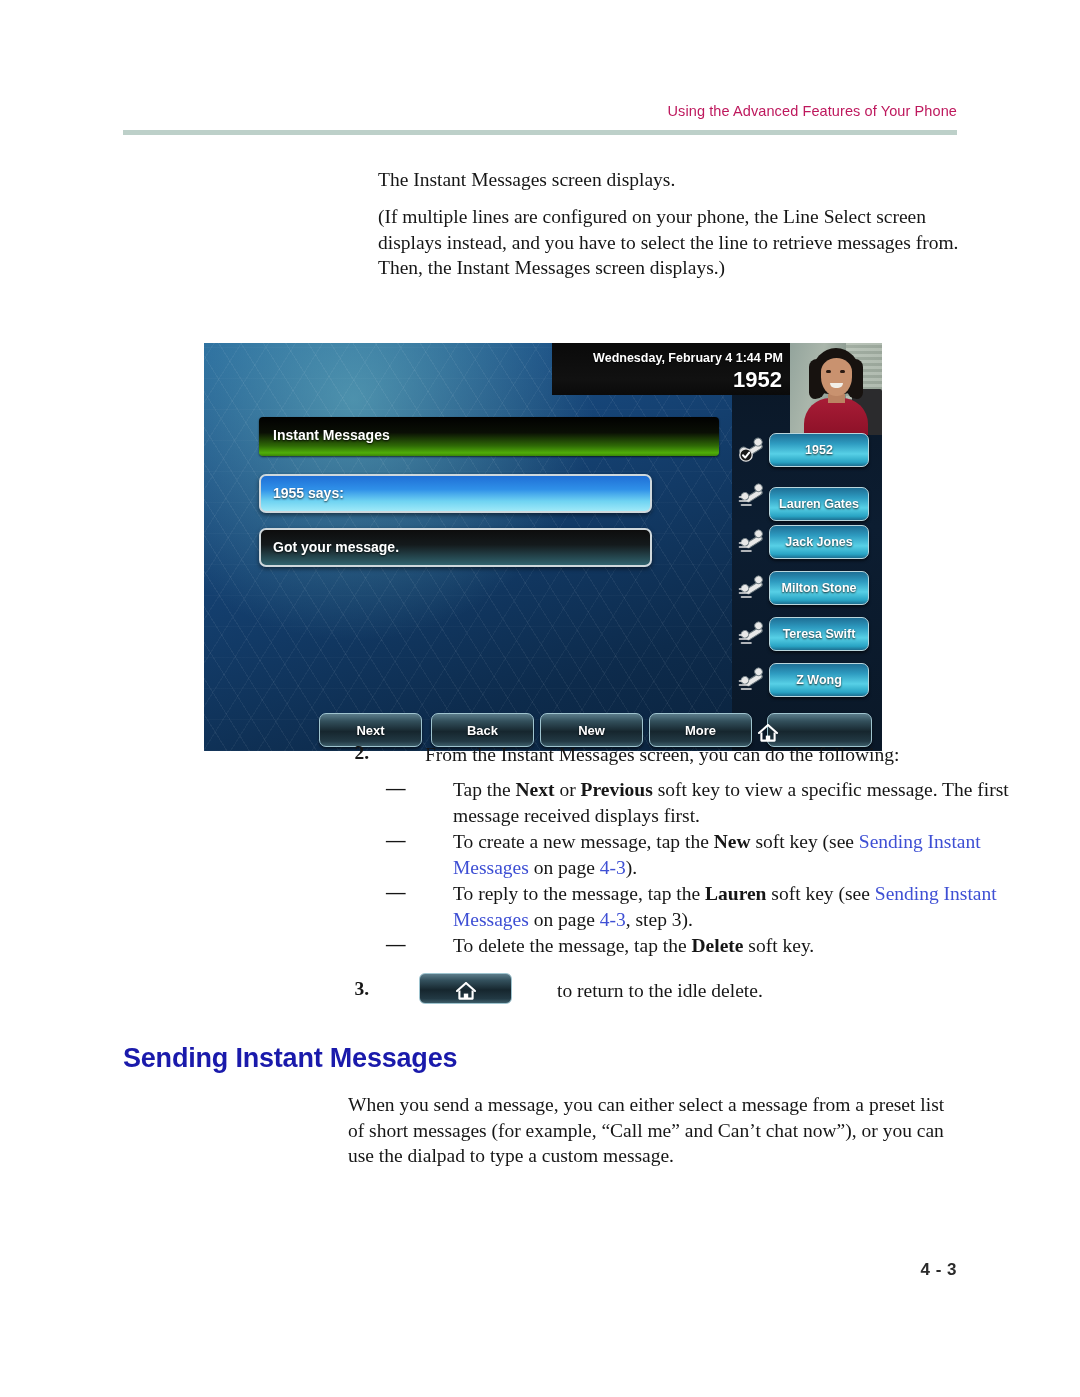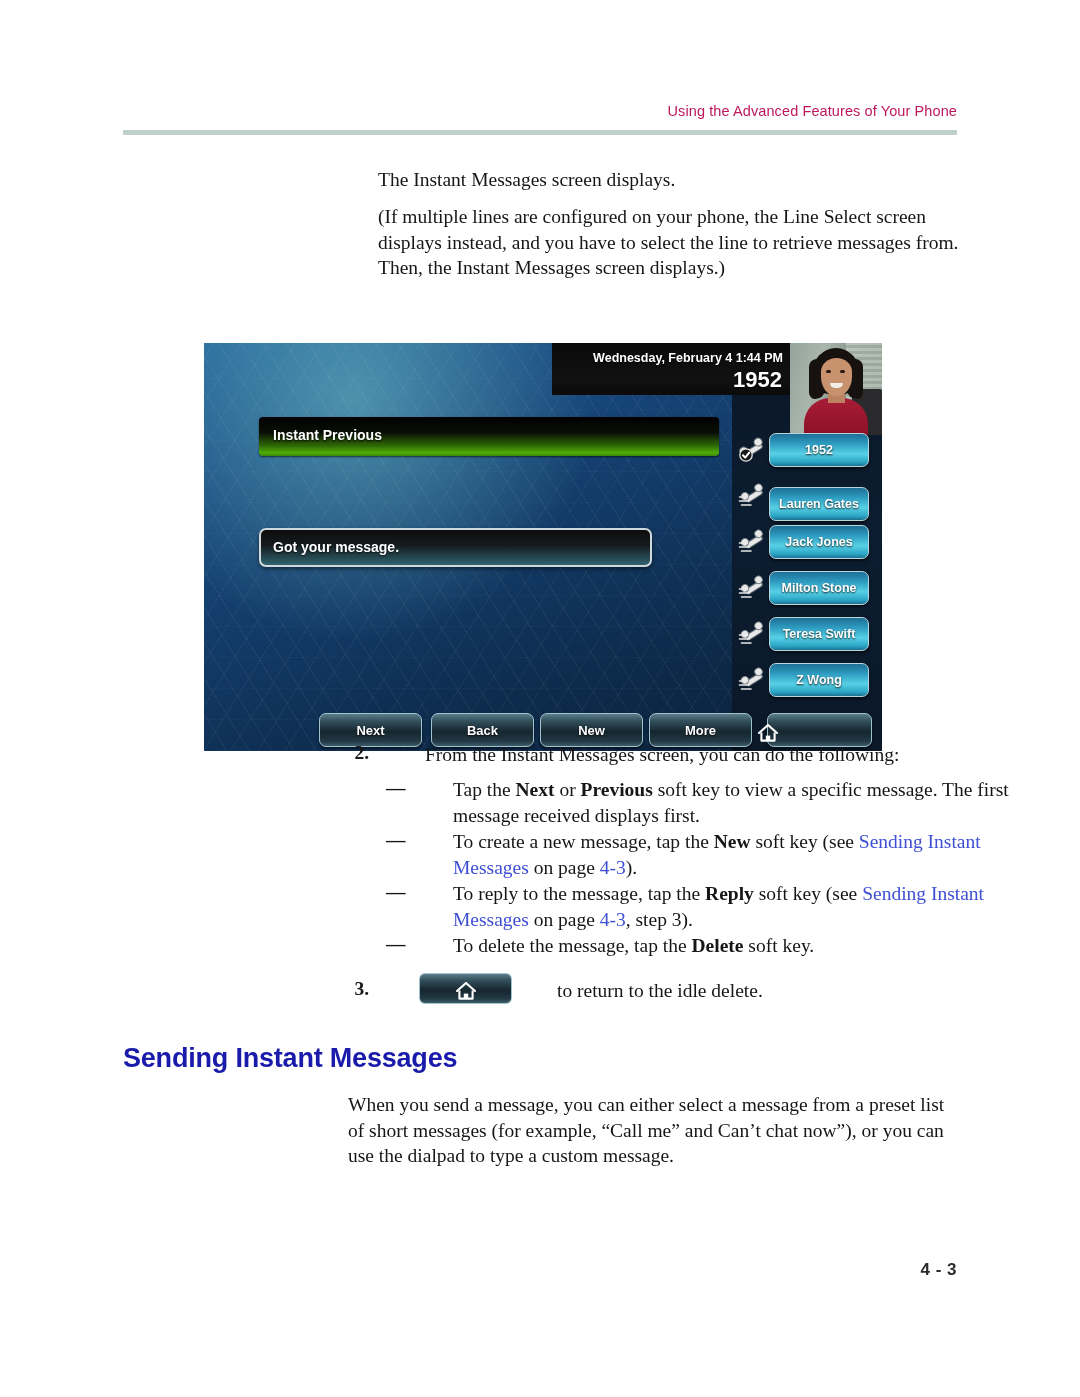--- a/index.html
+++ b/index.html
@@ -418,23 +418,26 @@
     <div class="photo-hair"></div>
     <div class="photo-hair-side"></div>
     <div class="photo-hair-side2"></div>
     <div class="photo-face"></div>
     <div class="photo-eye-l"></div>
     <div class="photo-eye-r"></div>
     <div class="photo-smile"></div>
   </div>
 
   <div class="im-titlebar">
-    <span>Instant Previous</span>
-  </div>
-
+    <span>Instant Messages</span>
+  </div>
+
+  <div class="msg-row msg-sender">
+    <span>1955 says:</span>
+  </div>
   <div class="msg-row msg-body">
     <span>Got your message.</span>
   </div>
 
   <div class="lk-icon lki0">
     <svg viewBox="0 0 30 30" width="30" height="30">
       <g transform="rotate(-32 15 15)">
         <rect x="5" y="12.5" width="20" height="5.5" rx="2.6" fill="#e8e8e8" stroke="#6d7a80" stroke-width="1"></rect>
         <circle cx="6.5" cy="11" r="4" fill="#e8e8e8" stroke="#6d7a80" stroke-width="1"></circle>
         <circle cx="23.5" cy="11" r="4" fill="#e8e8e8" stroke="#6d7a80" stroke-width="1"></circle>
@@ -565,21 +568,21 @@
   <span>Tap the </span><span class="b">Next</span><span> or </span><span class="b">Previous</span><span> soft key to view a specific message. The first message received displays first.</span>
 </div>
 
 <div class="dash b2-dash">—</div>
 <div class="list-txt b2-txt">
   <span>To create a new message, tap the </span><span class="b">New</span><span> soft key (see </span><span class="xref">Sending Instant Messages</span><span> on page </span><span class="xref">4-3</span><span>).</span>
 </div>
 
 <div class="dash b3-dash">—</div>
 <div class="list-txt b3-txt">
-  <span>To reply to the message, tap the </span><span class="b">Reply</span><span> soft key (see </span><span class="xref">Sending Instant Messages</span><span> on page </span><span class="xref">4-3</span><span>, step 3).</span>
+  <span>To reply to the message, tap the </span><span class="b">Lauren</span><span> soft key (see </span><span class="xref">Sending Instant Messages</span><span> on page </span><span class="xref">4-3</span><span>, step 3).</span>
 </div>
 
 <div class="dash b4-dash">—</div>
 <div class="list-txt b4-txt">
   <span>To delete the message, tap the </span><span class="b">Delete</span><span> soft key.</span>
 </div>
 
 <div class="list-num step3-num">3.</div>
 <div class="list-txt step3-a">Tap</div>
 <div class="inline-home">

